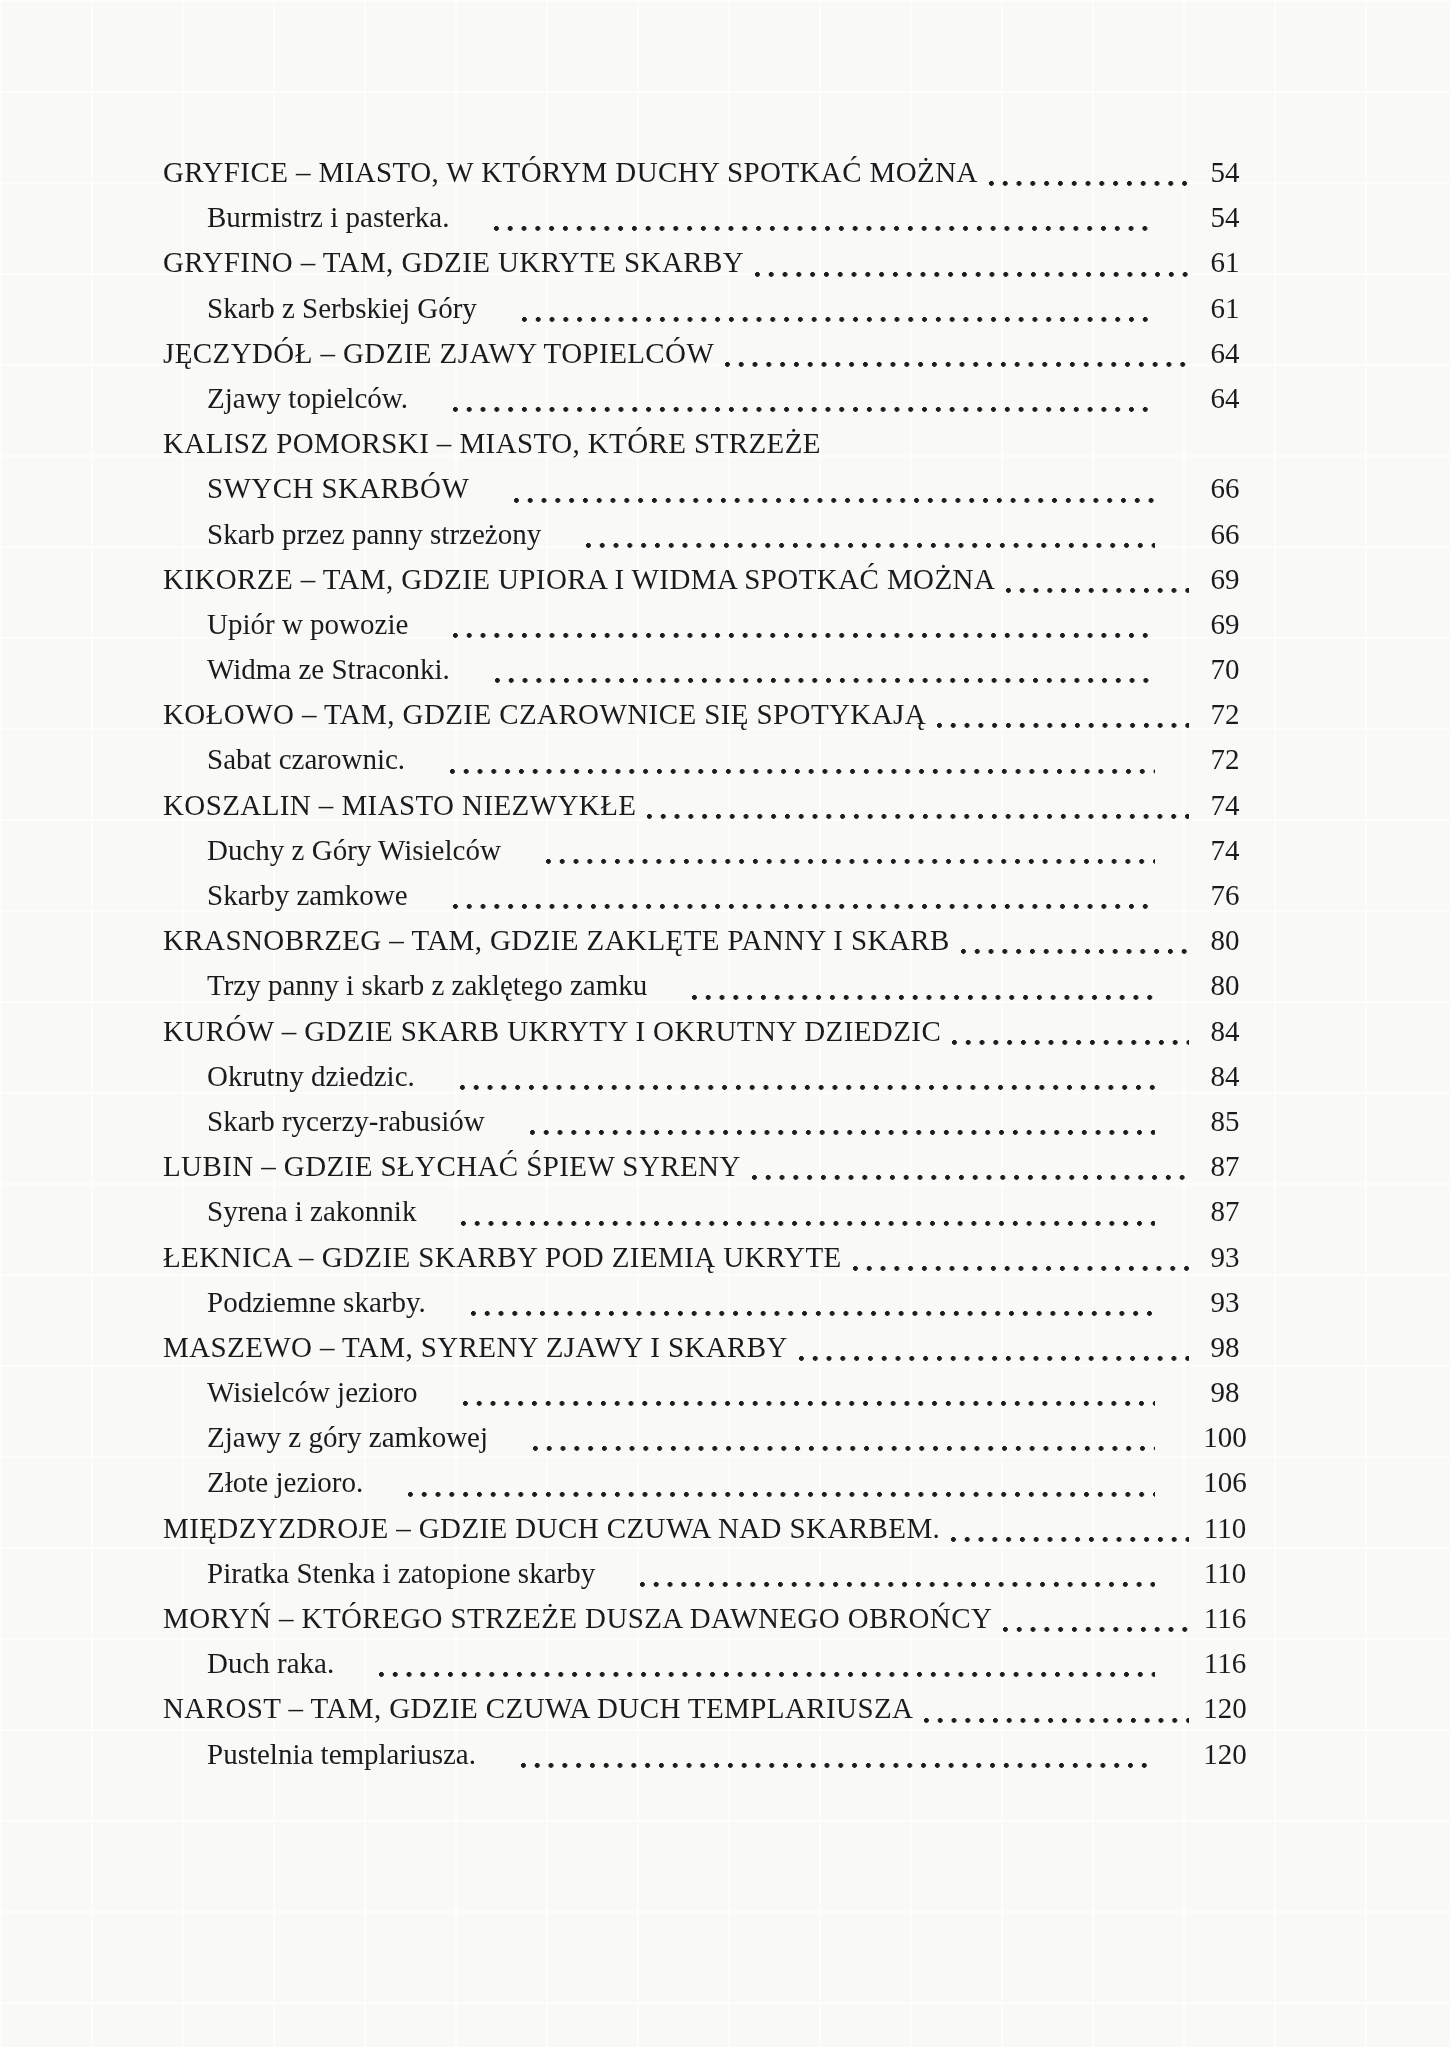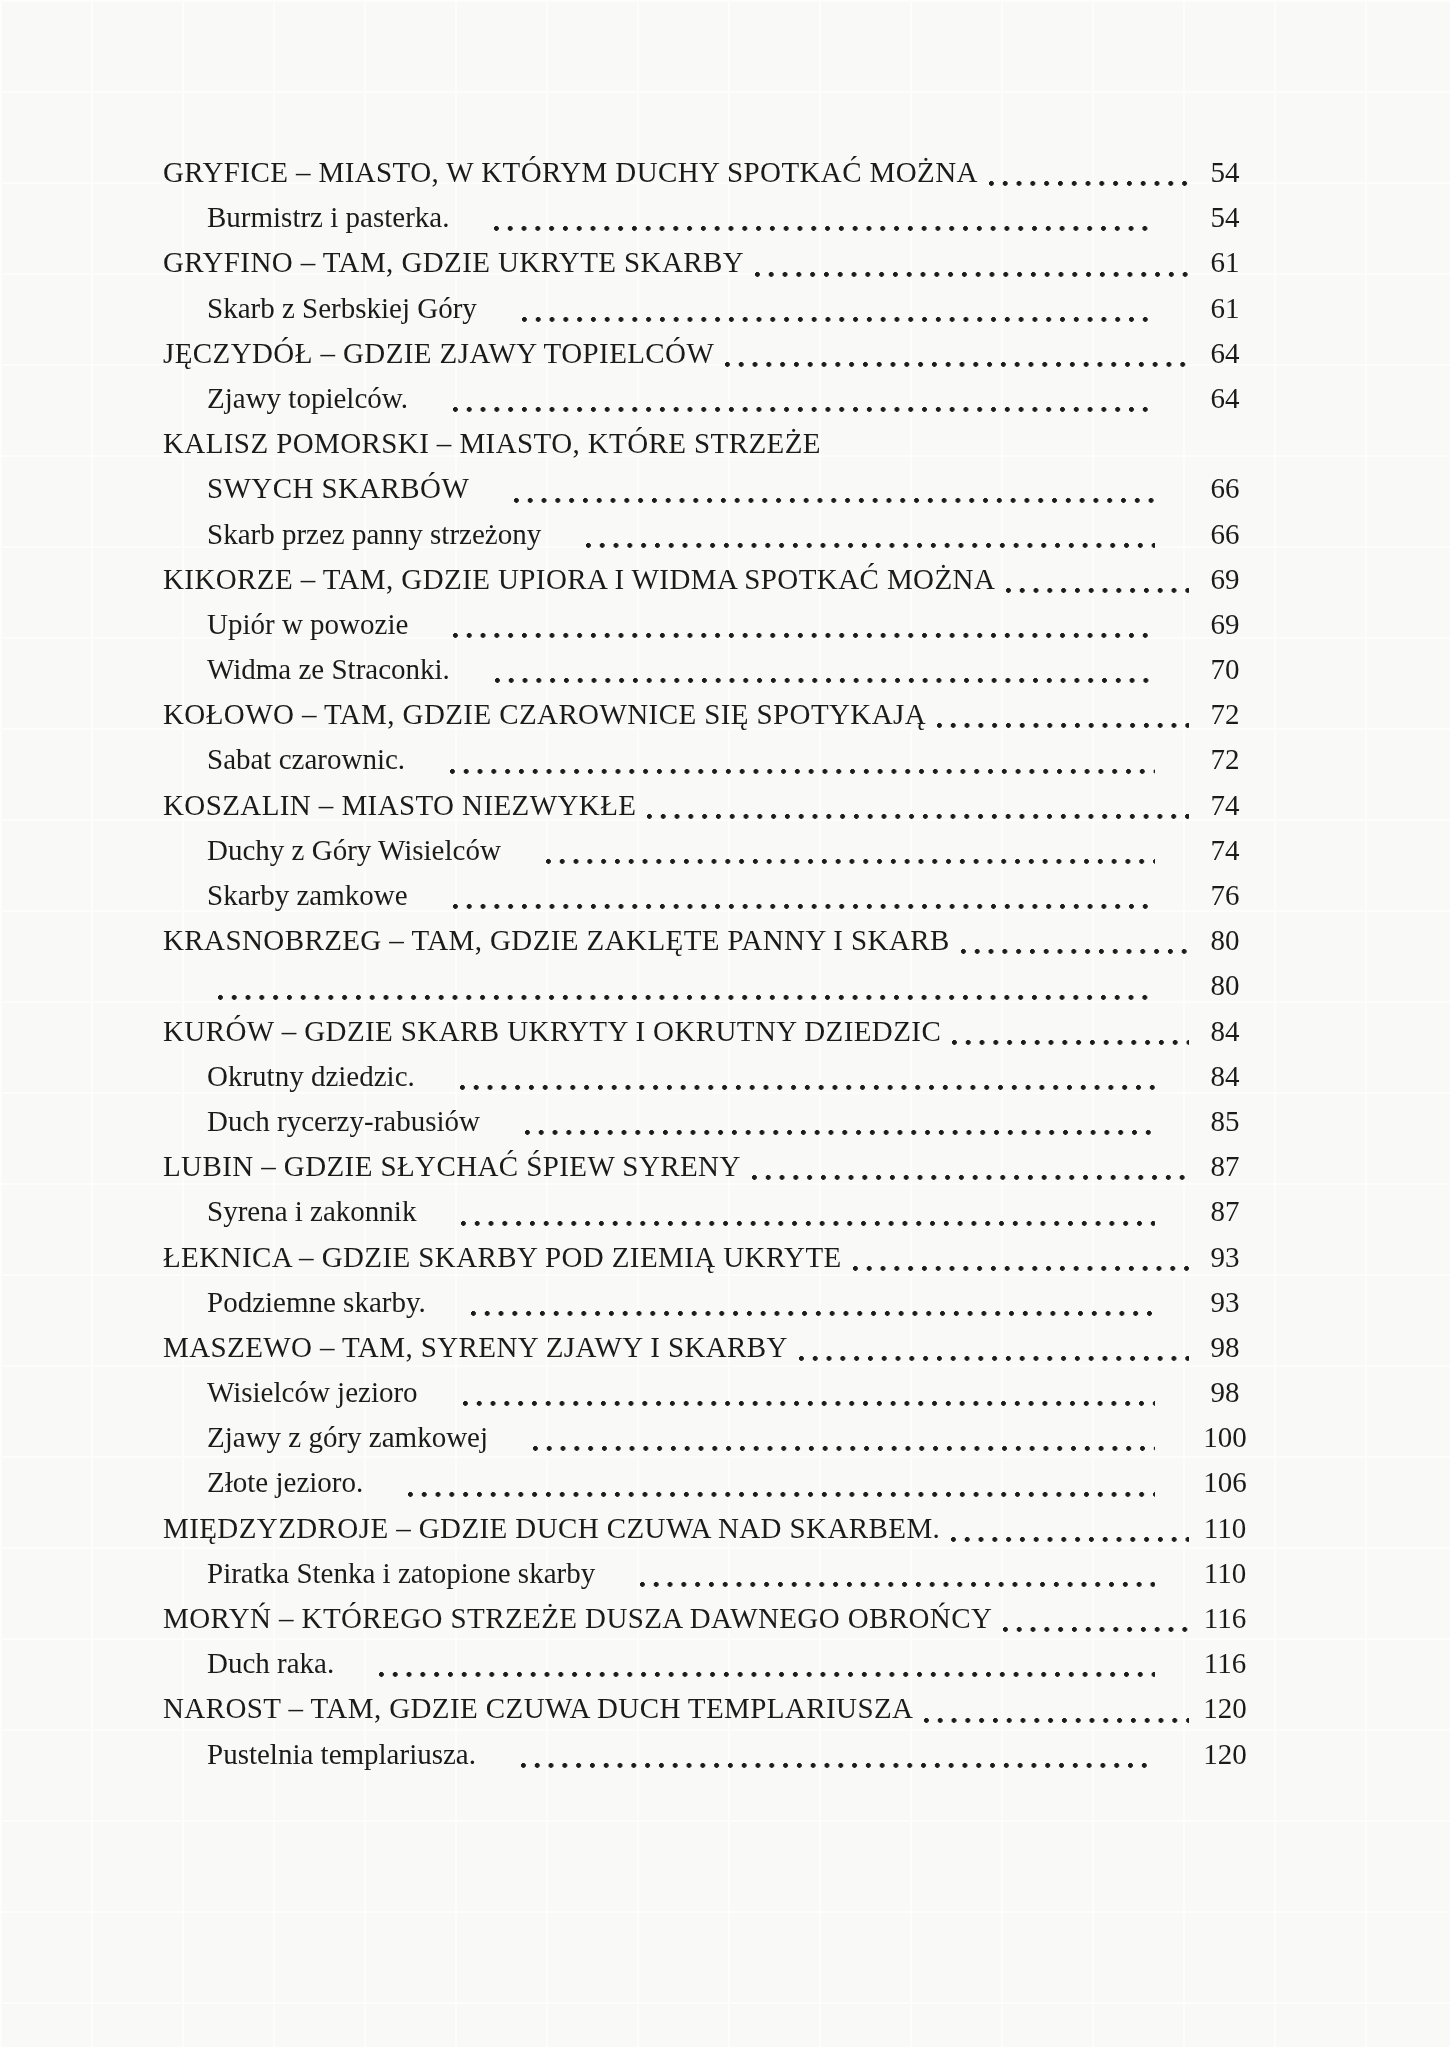--- a/index.html
+++ b/index.html
@@ -159,35 +159,36 @@
       <span class="title">Skarby zamkowe</span>
       <span class="leader"></span>
       <span class="page">76</span>
     </div>
     <div class="row main">
       <span class="title">KRASNOBRZEG – TAM, GDZIE ZAKLĘTE PANNY I SKARB</span>
       <span class="leader"></span>
       <span class="page">80</span>
     </div>
     <div class="row sub">
+      <span class="title">Trzy panny i skarb z zaklętego zamku</span>
       <span class="leader"></span>
       <span class="page">80</span>
     </div>
     <div class="row main">
       <span class="title">KURÓW – GDZIE SKARB UKRYTY I OKRUTNY DZIEDZIC</span>
       <span class="leader"></span>
       <span class="page">84</span>
     </div>
     <div class="row sub">
       <span class="title">Okrutny dziedzic.</span>
       <span class="leader"></span>
       <span class="page">84</span>
     </div>
     <div class="row sub">
-      <span class="title">Duch rycerzy-rabusiów</span>
+      <span class="title">Skarb rycerzy-rabusiów</span>
       <span class="leader"></span>
       <span class="page">85</span>
     </div>
     <div class="row main">
       <span class="title">LUBIN – GDZIE SŁYCHAĆ ŚPIEW SYRENY</span>
       <span class="leader"></span>
       <span class="page">87</span>
     </div>
     <div class="row sub">
       <span class="title">Syrena i zakonnik</span>

